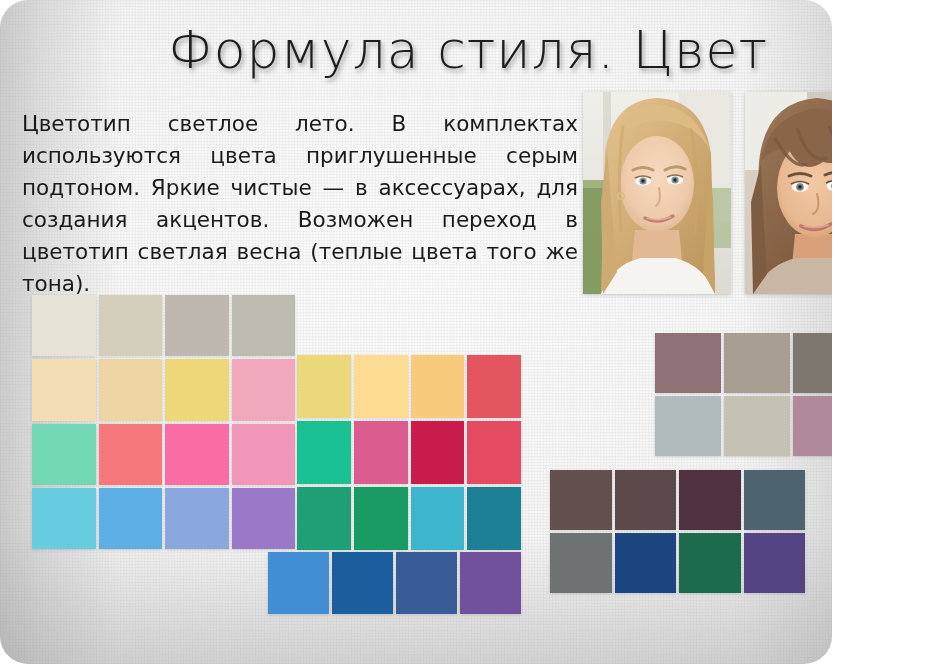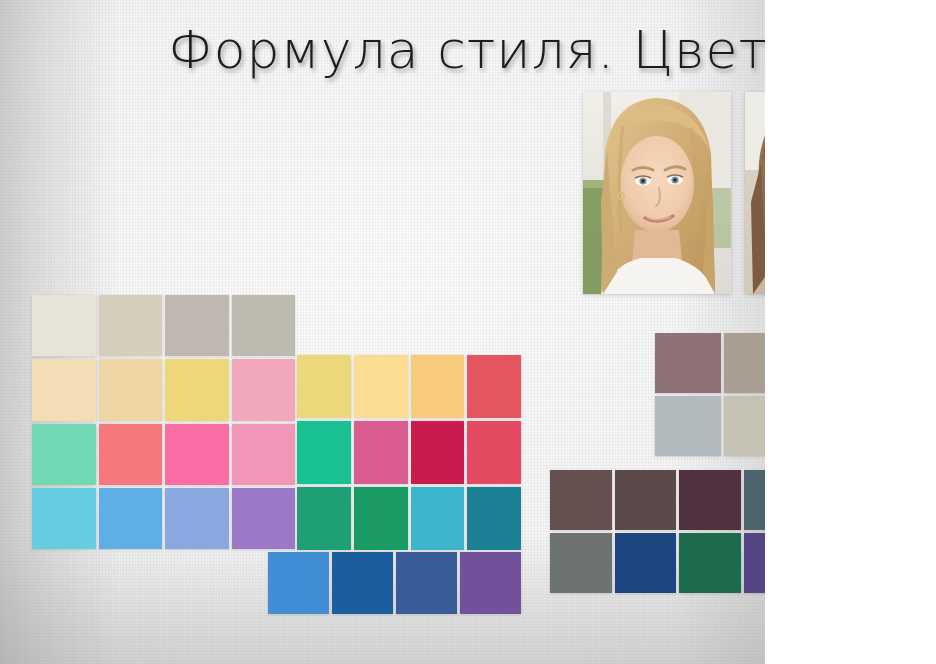--- a/index.html
+++ b/index.html
@@ -9,25 +9,26 @@
   }
   body {
     width: 936px;
     height: 664px;
     overflow: hidden;
     font-family: "Liberation Sans", sans-serif;
   }
 
   #slide {
     position: relative;
-    width: 765px;
+    width: 832px;
     height: 664px;
     overflow: hidden;
     background:
       radial-gradient(ellipse 120% 95% at 50% 40%, #fbfbfb 0%, #f4f4f4 48%, #e6e6e6 78%, #d3d3d3 100%);
+    border-radius: 28px;
   }
 
   
   #texture {
     position: absolute;
     inset: 0;
     pointer-events: none;
     opacity: 0.5;
     background-image:
       repeating-linear-gradient(0deg, rgba(150,150,150,0.16) 0px, rgba(150,150,150,0.16) 1px, rgba(255,255,255,0) 1px, rgba(255,255,255,0) 3px),
@@ -153,20 +154,23 @@
 
 <div id="slide">
 
   <div id="texture"></div>
   <div id="vignette-left"></div>
   <div id="vignette-bottom"></div>
   <div id="vignette-right"></div>
 
   <div id="title">Формула стиля. Цвет</div>
 
+  <div id="body-text">
+    <p>Цветотип светлое лето. В комплектах используются цвета приглушенные серым подтоном. Яркие чистые — в аксессуарах, для создания акцентов. Возможен переход в цветотип светлая весна (теплые цвета того же тона).</p>
+  </div>
 
   <div class="photo" id="photo-blonde">
     <svg viewBox="0 0 148 202" preserveAspectRatio="xMidYMid slice">
       <defs>
         <linearGradient id="bg1" x1="0" y1="0" x2="0" y2="1">
           <stop offset="0%" stop-color="#f1efea"></stop>
           <stop offset="55%" stop-color="#e6e4dd"></stop>
           <stop offset="100%" stop-color="#dcdad2"></stop>
         </linearGradient>
         <linearGradient id="hair1" x1="0" y1="0" x2="1" y2="1">

